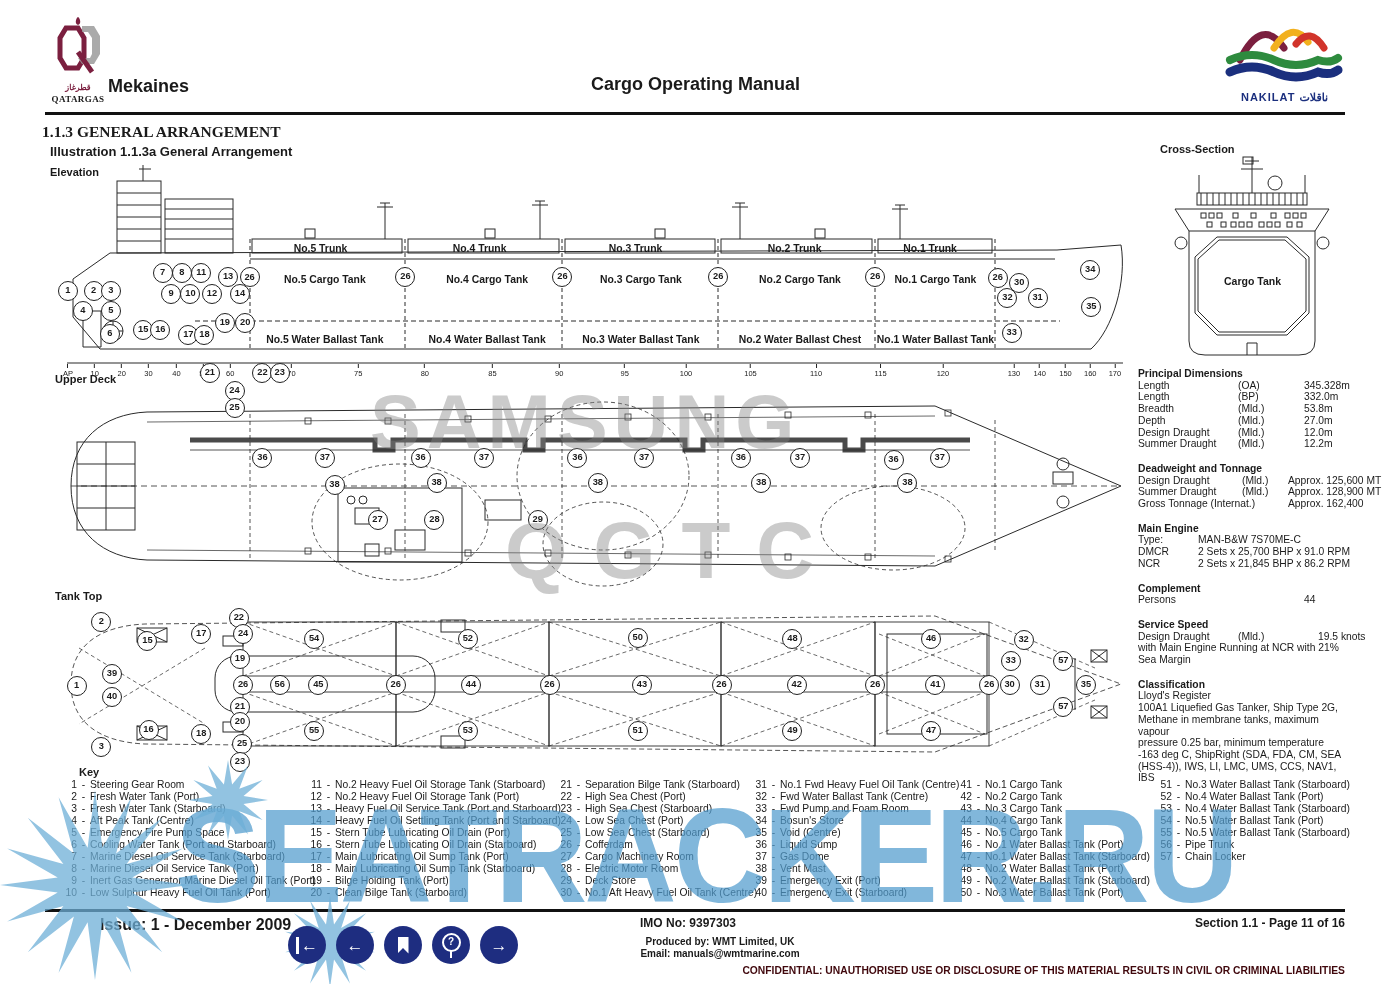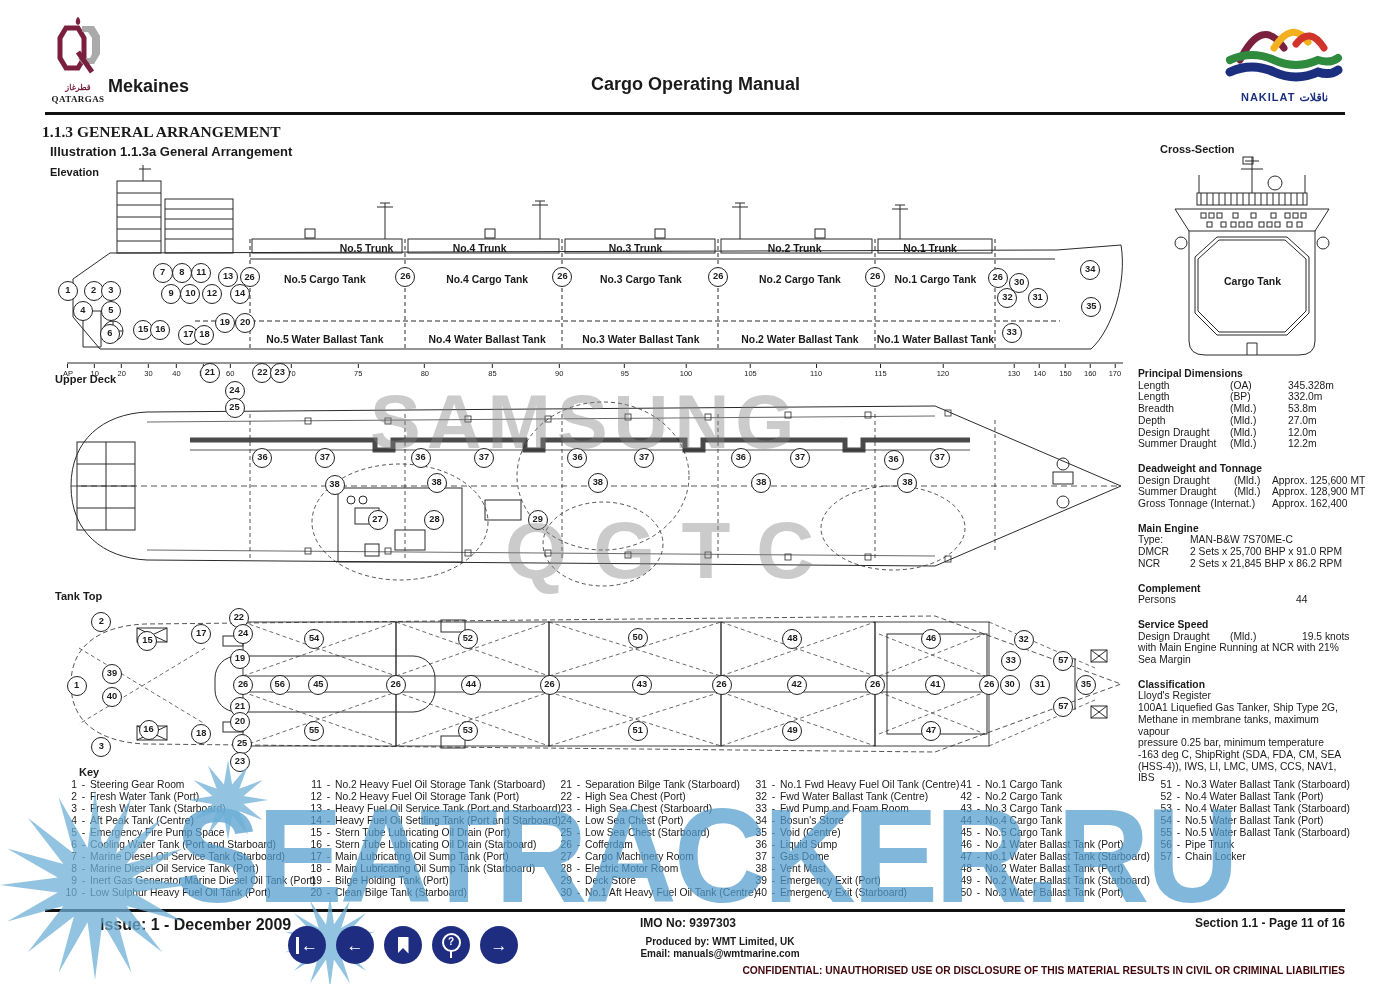--- a/index.html
+++ b/index.html
@@ -29,21 +29,21 @@
   .ftick{position:absolute;transform:translateX(-50%);font-size:7.5px;top:93.5%;text-align:center;}
   .ftick::before{content:"";display:block;width:1px;height:4px;background:#222;margin:0 auto 1px;}
   
   .xsec{position:absolute;left:1155px;top:143px;width:195px;height:225px;}
   .xsec-label{position:absolute;left:5px;top:0;font-size:11px;font-weight:bold;}
   .xsec-tank-label{position:absolute;left:50%;top:132px;transform:translateX(-50%);font-size:10.5px;font-weight:bold;}
   
   .info-panel{position:absolute;left:1138px;top:368px;width:215px;font-size:10.3px;line-height:11.7px;z-index:3;}
   .ip-sec{margin-bottom:13px;}
   .ip-title{font-weight:bold;}
-  .ip-row{display:flex;white-space:nowrap;}
+  .ip-row{display:flex;white-space:nowrap;gap:8px;}
   .ip-row .c1{flex:none;}
   .t-dim .c1{width:92px;} .t-dim .c2{width:58px;flex:none;}
   .t-dwt .c1{width:96px;} .t-dwt .c2{width:38px;flex:none;}
   .t-eng .c1{width:52px;}
   .t-two .c1{width:158px;}
   .t-spd .c1{width:92px;} .t-spd .c2{width:72px;flex:none;}
   
   .key-title{position:absolute;left:79px;top:766px;font-size:11px;font-weight:bold;z-index:2;}
   .key-col{position:absolute;top:779px;font-size:10.3px;line-height:12.0px;z-index:2;}
   .krow{display:flex;white-space:nowrap;}
@@ -179,34 +179,34 @@
       <div class="ncircle" style="left: 47.2%; top: 53%;">26</div>
       <div class="ncircle" style="left: 61.7%; top: 53%;">26</div>
       <div class="ncircle" style="left: 76.3%; top: 53%;">26</div>
       <div class="ncircle" style="left: 87.7%; top: 53.5%;">26</div>
       <div class="ncircle" style="left: 89.7%; top: 55.8%;">30</div>
       <div class="ncircle" style="left: 88.6%; top: 62.8%;">32</div>
       <div class="ncircle" style="left: 91.4%; top: 62.8%;">31</div>
       <div class="ncircle" style="left: 89%; top: 79.1%;">33</div>
       <div class="ncircle" style="left: 96.3%; top: 49.8%;">34</div>
       <div class="ncircle" style="left: 96.4%; top: 67%;">35</div>
-      <div class="dlabel" style="left: 24.7%; top: 39.5%; margin-left: 46px;">No.5 Trunk</div>
+      <div class="dlabel" style="left: 24.7%; top: 39.5%;">No.5 Trunk</div>
       <div class="dlabel" style="left: 39.5%; top: 39.5%;">No.4 Trunk</div>
       <div class="dlabel" style="left: 54%; top: 39.5%;">No.3 Trunk</div>
       <div class="dlabel" style="left: 68.8%; top: 39.5%;">No.2 Trunk</div>
       <div class="dlabel" style="left: 81.4%; top: 39.5%;">No.1 Trunk</div>
       <div class="dlabel" style="left: 25.1%; top: 54%;">No.5 Cargo Tank</div>
       <div class="dlabel" style="left: 40.2%; top: 54%;">No.4 Cargo Tank</div>
       <div class="dlabel" style="left: 54.5%; top: 54%;">No.3 Cargo Tank</div>
       <div class="dlabel" style="left: 69.3%; top: 54%;">No.2 Cargo Tank</div>
       <div class="dlabel" style="left: 81.9%; top: 54%;">No.1 Cargo Tank</div>
       <div class="dlabel" style="left: 25.1%; top: 82%;">No.5 Water Ballast Tank</div>
       <div class="dlabel" style="left: 40.2%; top: 82%;">No.4 Water Ballast Tank</div>
       <div class="dlabel" style="left: 54.5%; top: 82%;">No.3 Water Ballast Tank</div>
-      <div class="dlabel" style="left: 69.3%; top: 82%;">No.2 Water Ballast Tank</div>
+      <div class="dlabel" style="left: 69.3%; top: 82%;">No.2 Water Ballast Chest</div>
       <div class="dlabel" style="left: 81.9%; top: 82%;">No.1 Water Ballast Tank</div>
       <div class="ftick" style="left: 1.2%;">AP</div>
       <div class="ftick" style="left: 3.7%;">10</div>
       <div class="ftick" style="left: 6.2%;">20</div>
       <div class="ftick" style="left: 8.7%;">30</div>
       <div class="ftick" style="left: 11.3%;">40</div>
       <div class="ftick" style="left: 13.8%;">50</div>
       <div class="ftick" style="left: 16.3%;">60</div>
       <div class="ftick" style="left: 22%;">70</div>
       <div class="ftick" style="left: 28.2%;">75</div>

